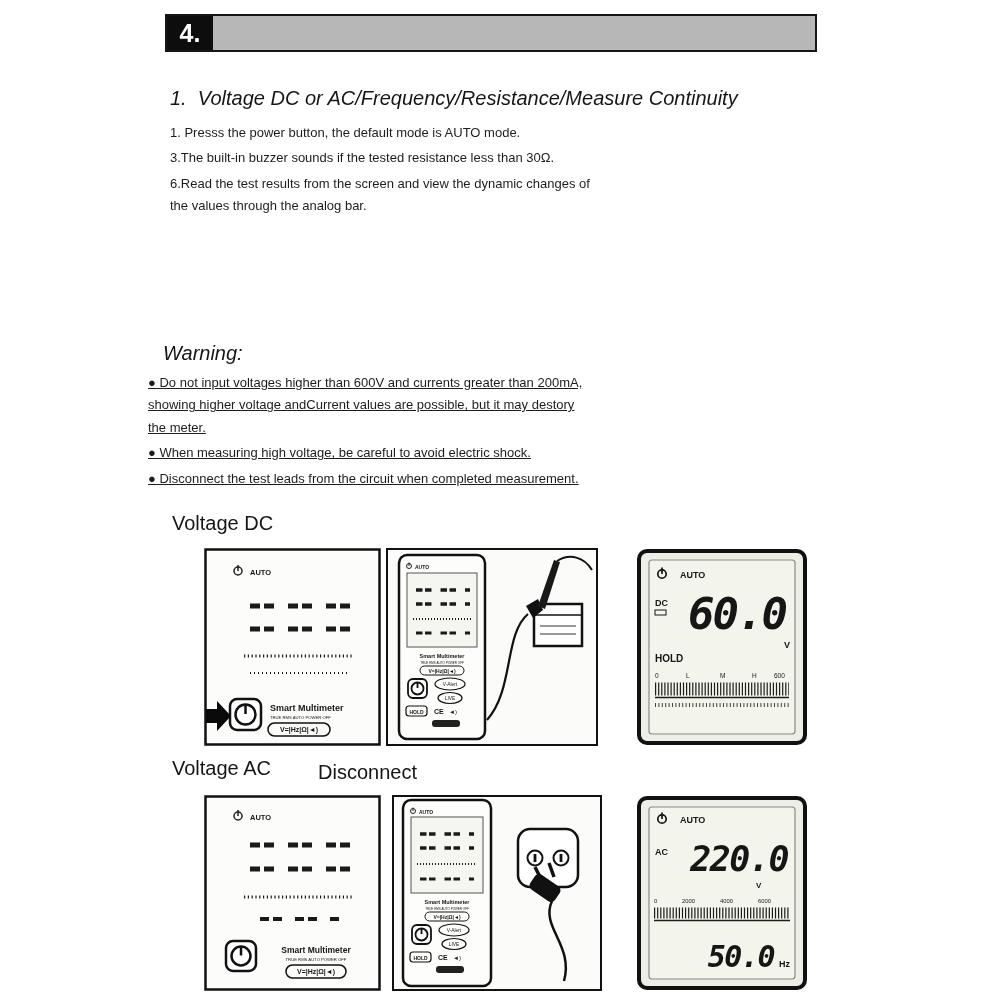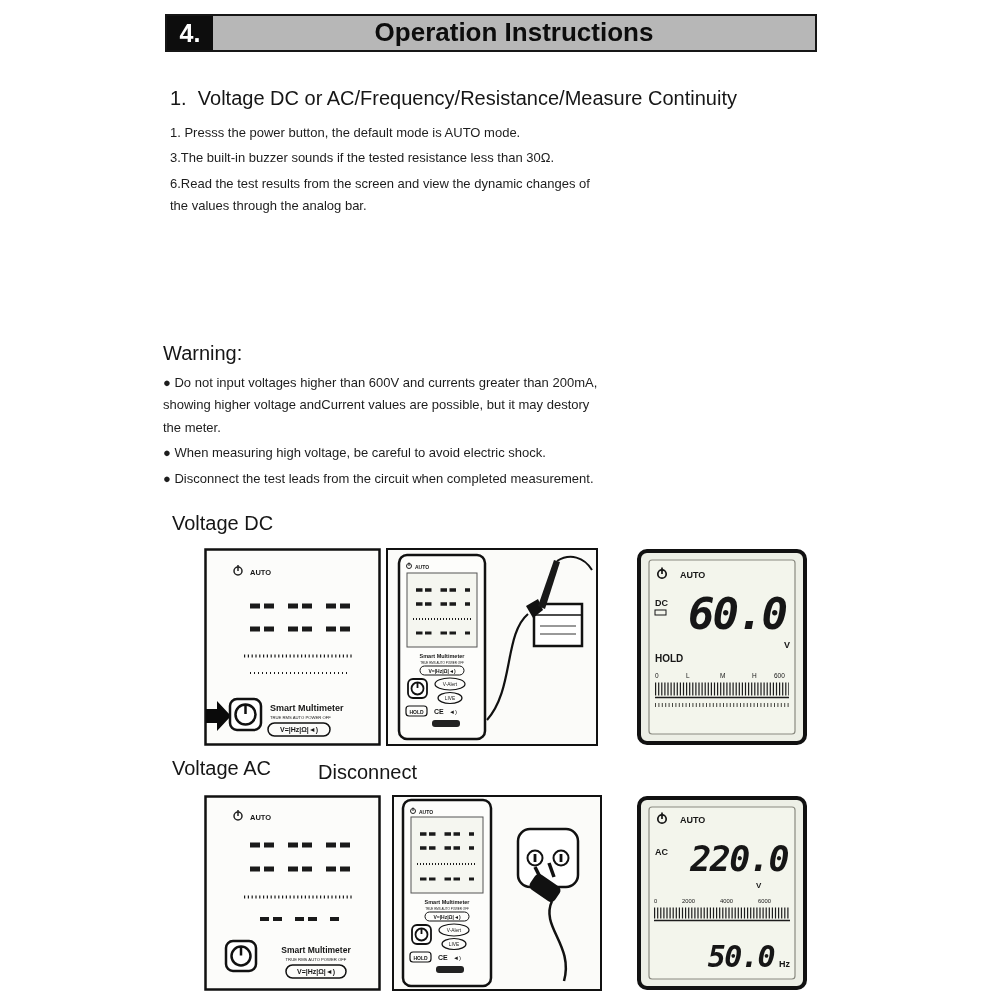--- a/index.html
+++ b/index.html
@@ -13,50 +13,49 @@
     background:#b7b7b7; border:2px solid #161616; display:flex; box-sizing:border-box;
   }
   .header-num {
     width:46px; background:#0d0d0d; color:#ffffff; font-size:25px; font-weight:bold;
     display:flex; align-items:center; justify-content:center;
   }
   .header-title {
     flex:1; text-align:center; font-size:26px; font-weight:bold; color:#0d0d0d;
     line-height:33px;
   }
-  .h2 { position:absolute; font-size:20px; color:#161616; white-space:pre; }
+  .h2 { position:absolute; font-size:20px; color:#161616; white-space:pre;font-style:italic; }
   .body-text { position:absolute; font-size:13px; line-height:22.4px; color:#1d1d1d; }
   .body-text p { margin:0 0 3px 0; white-space:pre-line; }
   .fig-label { position:absolute; font-size:20px; color:#161616; white-space:pre; }
   .panel { position:absolute;padding-left:36px; }
   svg { display:block; overflow:hidden; }
   svg text { font-family:"Liberation Sans", sans-serif; fill:#161616; }
   .seg { font-family:"DejaVu Sans Mono", monospace; font-weight:bold; font-style:italic; }
 </style>
 </head>
 <body>
 
 <div id="page">
 
   <div class="header">
     <div class="header-num">4.</div>
-    <div class="header-title">Operation Instructions</div>
   </div>
 
   <div class="h2" style="left:170px; top:87px;">1.  Voltage DC or AC/Frequency/Resistance/Measure Continuity</div>
 
   <div class="body-text" style="left:170px; top:122px; width:676px;">
     <p>1. Presss the power button, the default mode is AUTO mode.</p>
     <p>3.The built-in buzzer sounds if the tested resistance less than 30Ω.</p>
     <p>6.Read the test results from the screen and view the dynamic changes of
 the values through the analog bar.</p>
   </div>
 
   <div class="h2" style="left:163px; top:342px;">Warning:</div>
-  <div class="body-text" style="left:163px; top:372px; width:690px;">
+  <div class="body-text" style="left:148px; top:372px; width:690px;text-decoration:underline;">
     <p>● Do not input voltages higher than 600V and currents greater than 200mA,
 showing higher voltage andCurrent values are possible, but it may destory
 the meter.</p>
     <p>● When measuring high voltage, be careful to avoid electric shock.</p>
     <p>● Disconnect the test leads from the circuit when completed measurement.</p>
   </div>
 
   <div class="fig-label" style="left:172px; top:512px;">Voltage DC</div>
   <div class="fig-label" style="left:172px; top:757px;">Voltage AC</div>
   <div class="fig-label" style="left:318px; top:761px;">Disconnect</div>

